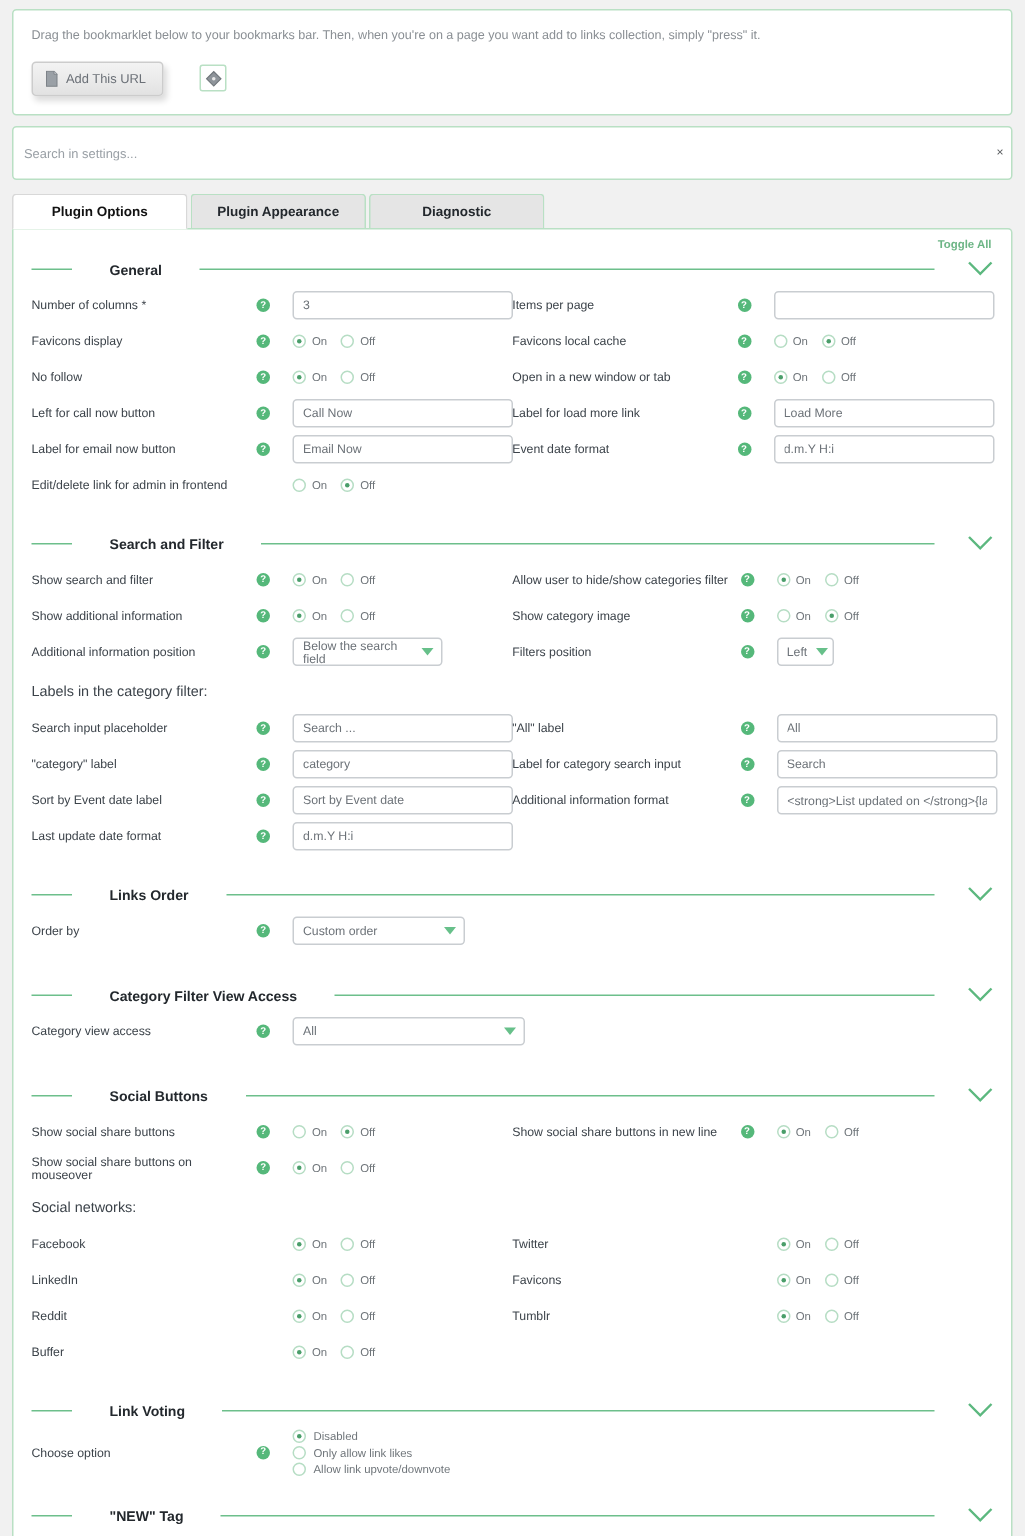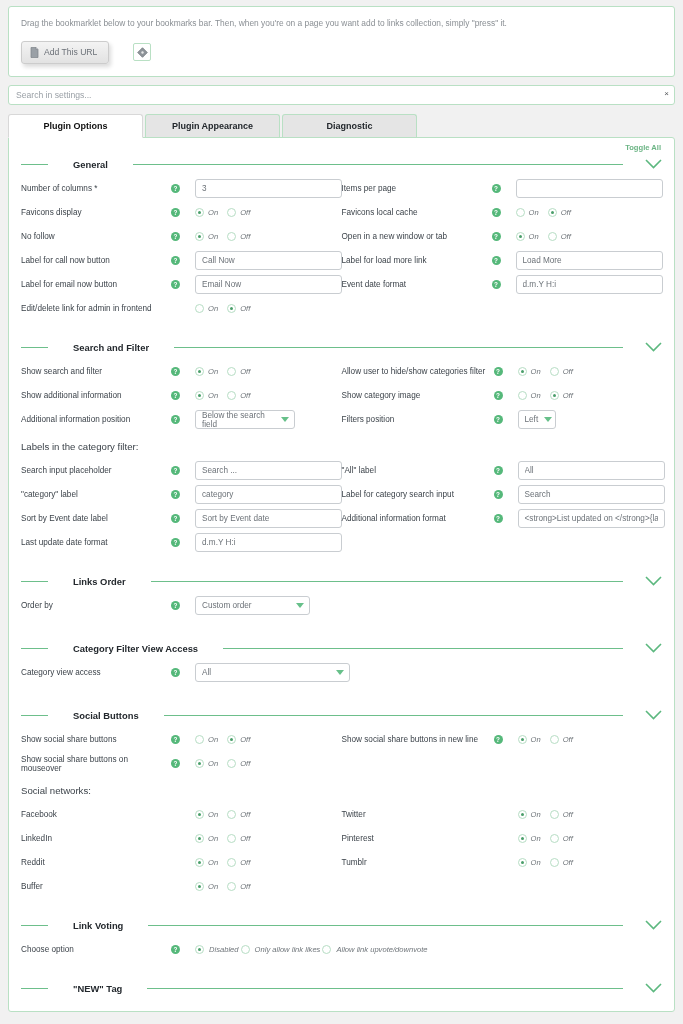--- a/index.html
+++ b/index.html
@@ -58,21 +58,21 @@
     cursor: pointer;
   }
 
   
   .settings-search-wrap {
     margin: 7px 8px 0 8px;
     position: relative;
   }
   .settings-search {
     width: 100%;
-    height: 20px;
+    height: 36px;
     border: 1px solid #b9e0c4;
     border-radius: 3px;
     background: #fff;
     font-size: 8.6px;
     color: #8a8f94;
     padding: 0 20px 0 7px;
     font-family: "Liberation Sans", sans-serif;
     outline: none;
   }
   .settings-search::placeholder { color: #9aa0a6; }
@@ -94,21 +94,21 @@
     gap: 2px;
     position: relative;
     z-index: 2;
   }
   .tab {
     background: #e5e5e5;
     border: 1px solid #b9e0c4;
     border-bottom: none;
     border-radius: 3px 3px 0 0;
     padding: 6px 0 6px 0;
-    width: 135px;
+    width: 117px;
     text-align: center;
     font-size: 9px;
     font-weight: bold;
     color: #23282d;
     cursor: pointer;
   }
   .tab.active {
     background: #fff;
     border-color: #d8d8d8;
     border-bottom: 1px solid #fff;
@@ -212,42 +212,42 @@
     color: #6c7278;
     padding: 0 6px;
     font-family: "Liberation Sans", sans-serif;
     outline: none;
   }
   input.txt::placeholder { color: #8a9096; }
   input.txt.empty { width: 147px; }
 
   
   .radios { display: flex; align-items: center; gap: 9px; }
-  .radio { display: inline-flex; align-items: center; gap: 4px; cursor: pointer; font-style: italic; }
+  .radio { display: inline-flex; align-items: center; gap: 4px; cursor: pointer; }
   .rdot {
     width: 9px; height: 9px;
     border-radius: 50%;
     border: 1px solid #b6ddc4;
     background: #fff;
     display: inline-block;
     position: relative;
     flex: 0 0 auto;
   }
   .rdot.on::after {
     content: "";
     position: absolute;
     left: 2px; top: 2px;
     width: 3px; height: 3px;
     border-radius: 50%;
     background: #4a9e6a;
   }
   .rtxt { font-size: 7.6px; color: #6f757a; }
 
   
-  .radios-v { display: flex; flex-direction: row; gap: 2px; }
+  .radios-v { display: flex; flex-direction: column; gap: 2px; }
   .radios-v .radio { gap: 5px; }
 
   
   .sel {
     height: 19px;
     border: 1px solid #c9cdd1;
     border-radius: 3px;
     background: #fff;
     display: inline-flex;
     align-items: center;
@@ -413,21 +413,21 @@
                   <span class="rdot"></span>
                   <span class="rtxt">Off</span>
                 </span>
           </span>
             </span>
         </div>
       </div>
 
       <div class="row">
         <div class="cell">
-          <span class="lbl">Label for call now button</span>
+          <span class="lbl">Left for call now button</span>
           <span class="help">?</span>
           <span class="ctrl">
               <input class="txt" type="text" value="Call Now" style="">
             </span>
         </div>
         <div class="cell">
           <span class="lbl">Label for load more link</span>
           <span class="help">?</span>
           <span class="ctrl">
               <input class="txt" type="text" value="Load More" style="">
@@ -813,21 +813,21 @@
                   <span class="rtxt">On</span>
                 </span>
             <span class="radio">
                   <span class="rdot"></span>
                   <span class="rtxt">Off</span>
                 </span>
           </span>
             </span>
         </div>
         <div class="cell">
-          <span class="lbl wide">Pinterest</span>
+          <span class="lbl wide">Favicons</span>
           <span class="help ghost">?</span>
           <span class="ctrl">
               <span class="radios">
             <span class="radio">
                   <span class="rdot on"></span>
                   <span class="rtxt">On</span>
                 </span>
             <span class="radio">
                   <span class="rdot"></span>
                   <span class="rtxt">Off</span>

